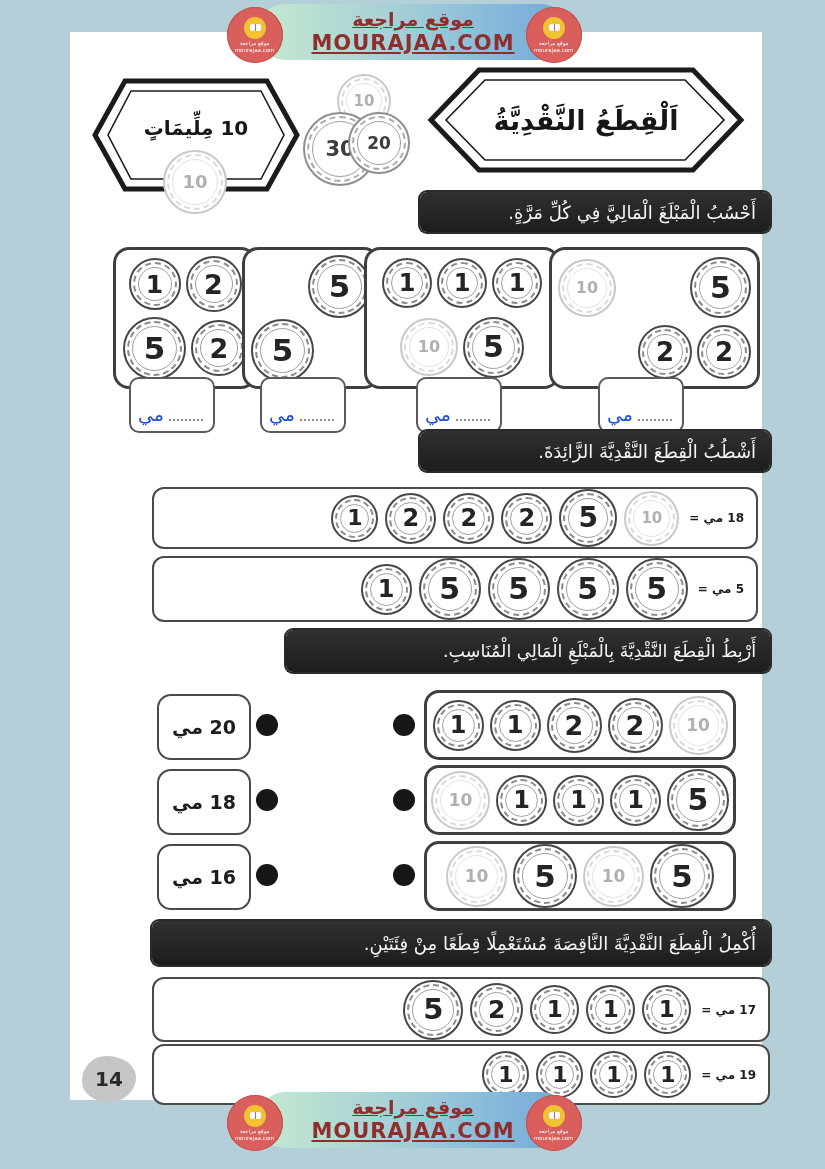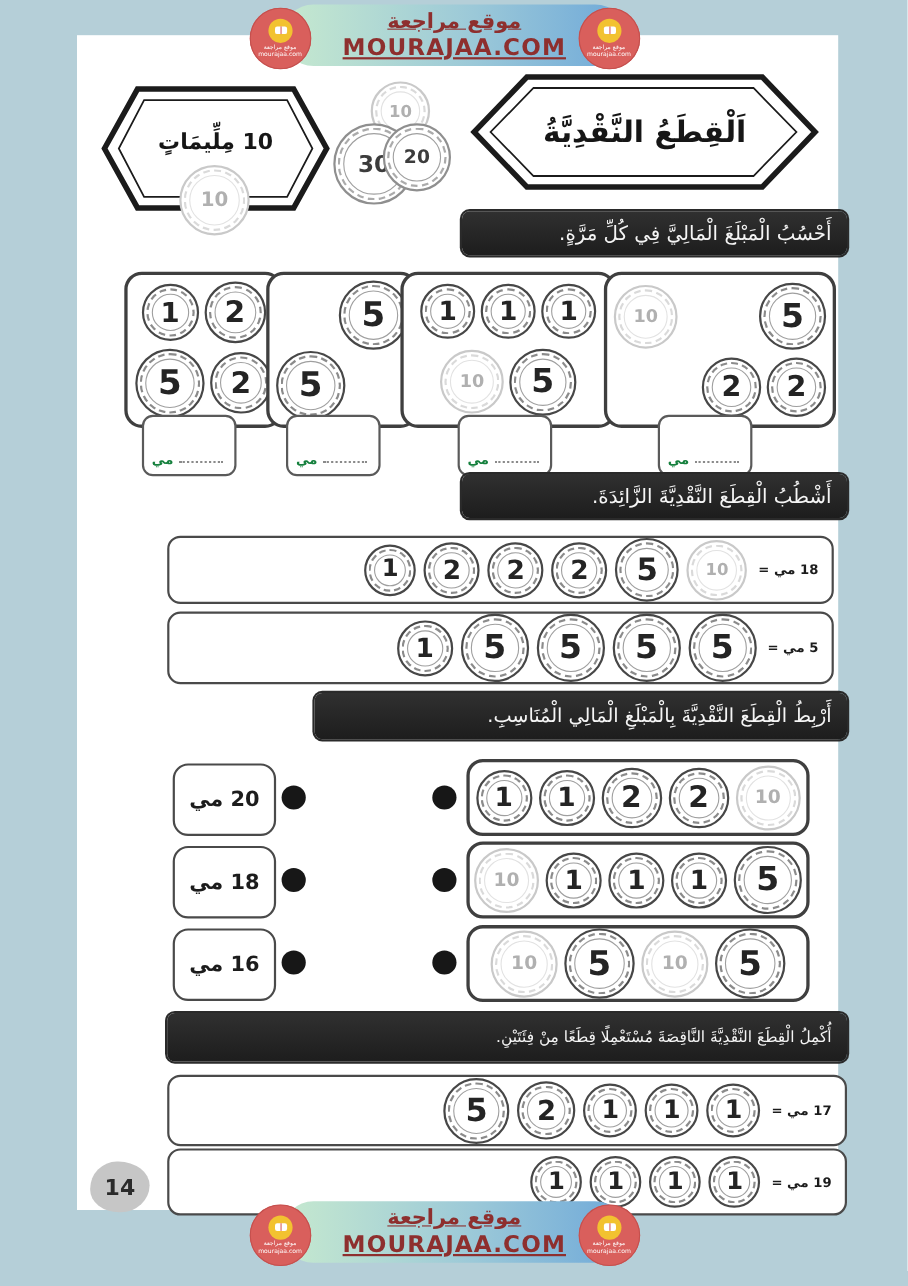--- a/index.html
+++ b/index.html
@@ -63,21 +63,21 @@
   .coinbox{
     border:3px solid #3f3f3f;border-radius:16px;background:#fff;z-index:2;
     display:flex;flex-direction:column;justify-content:space-around;padding:4px 6px;
   }
   .coinrow{display:flex;align-items:center;gap:5px;}
 
   .ansbox{
     border:2px solid #5a5a5a;border-radius:10px;background:#fff;z-index:2;
     display:flex;align-items:flex-end;padding:5px 7px 7px 7px;
   }
-  .ans-unit{font-weight:bold;font-size:12px;color:#15803d;line-height:1;}
+  .ans-unit{font-weight:normal;font-size:19px;color:#1d4ed8;line-height:1;}
   .dotline{flex:1;border-bottom:2px dotted #8a8a8a;margin:0 3px 3px 5px;height:10px;}
 
   
   .strip{
     border:2px solid #4a4a4a;border-radius:12px;background:#fff;z-index:2;
     display:flex;align-items:center;
   }
   .strip.rtl{direction:rtl;padding:0 12px;gap:10px;}
   .coins-inline{display:flex;align-items:center;gap:7px;}
   .eqlabel{font-weight:bold;font-size:12px;color:#1c1c1c;white-space:nowrap;direction:rtl;}
@@ -354,21 +354,21 @@
       <span class="cnum" style="font-size: 31px;">5</span>
     </div>
     <div class="coin faded" style="height: 57px; width: 57px;">
       <span class="cnum" style="font-size: 17px;">10</span>
     </div>
     <div class="coin" style="height: 60px; width: 60px;">
       <span class="cnum" style="font-size: 31px;">5</span>
     </div>
   </div>
 
-<div class="abs banner" style="left:152px;top:921px;width:590px;height:44px;font-size:14px;justify-content:flex-start;">أُكْمِلُ الْقِطَعَ النَّقْدِيَّةَ النَّاقِصَةَ مُسْتَعْمِلًا قِطَعًا مِنْ فِئَتَيْنِ.</div>
+<div class="abs banner" style="left:152px;top:921px;width:590px;height:44px;font-size:18px;justify-content:flex-start;">أُكْمِلُ الْقِطَعَ النَّقْدِيَّةَ النَّاقِصَةَ مُسْتَعْمِلًا قِطَعًا مِنْ فِئَتَيْنِ.</div>
 
 <div class="abs strip rtl" style="left:152px;top:977px;width:590px;height:61px;">
   <span class="eqlabel">17 مي =</span>
   <span class="coins-inline">
       <div class="coin" style="height: 45px; width: 45px;">
         <span class="cnum" style="font-size: 23px;">1</span>
       </div>
       <div class="coin" style="height: 45px; width: 45px;">
         <span class="cnum" style="font-size: 23px;">1</span>
       </div>

